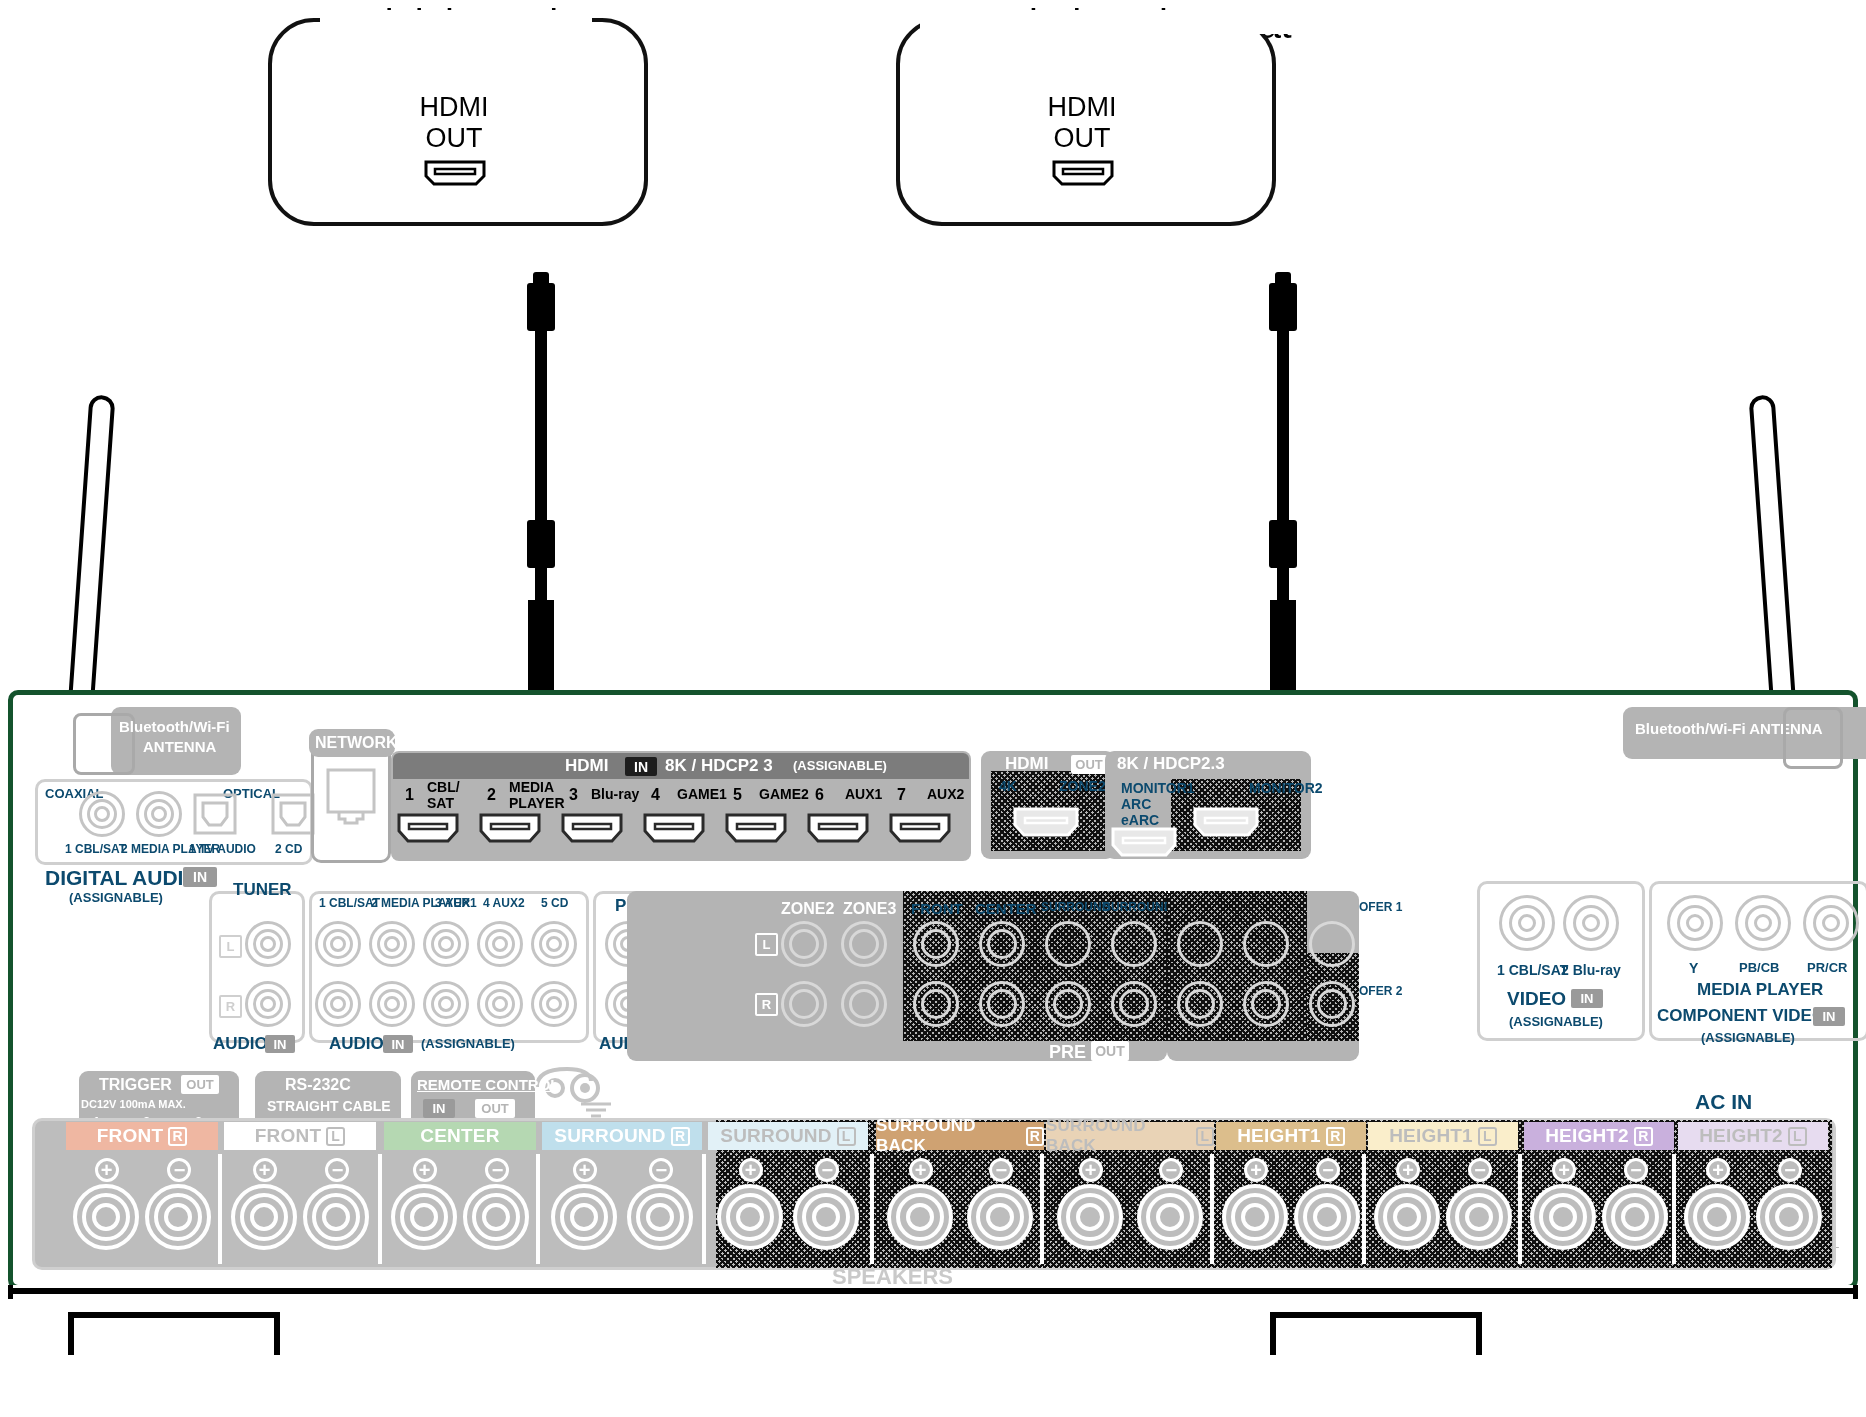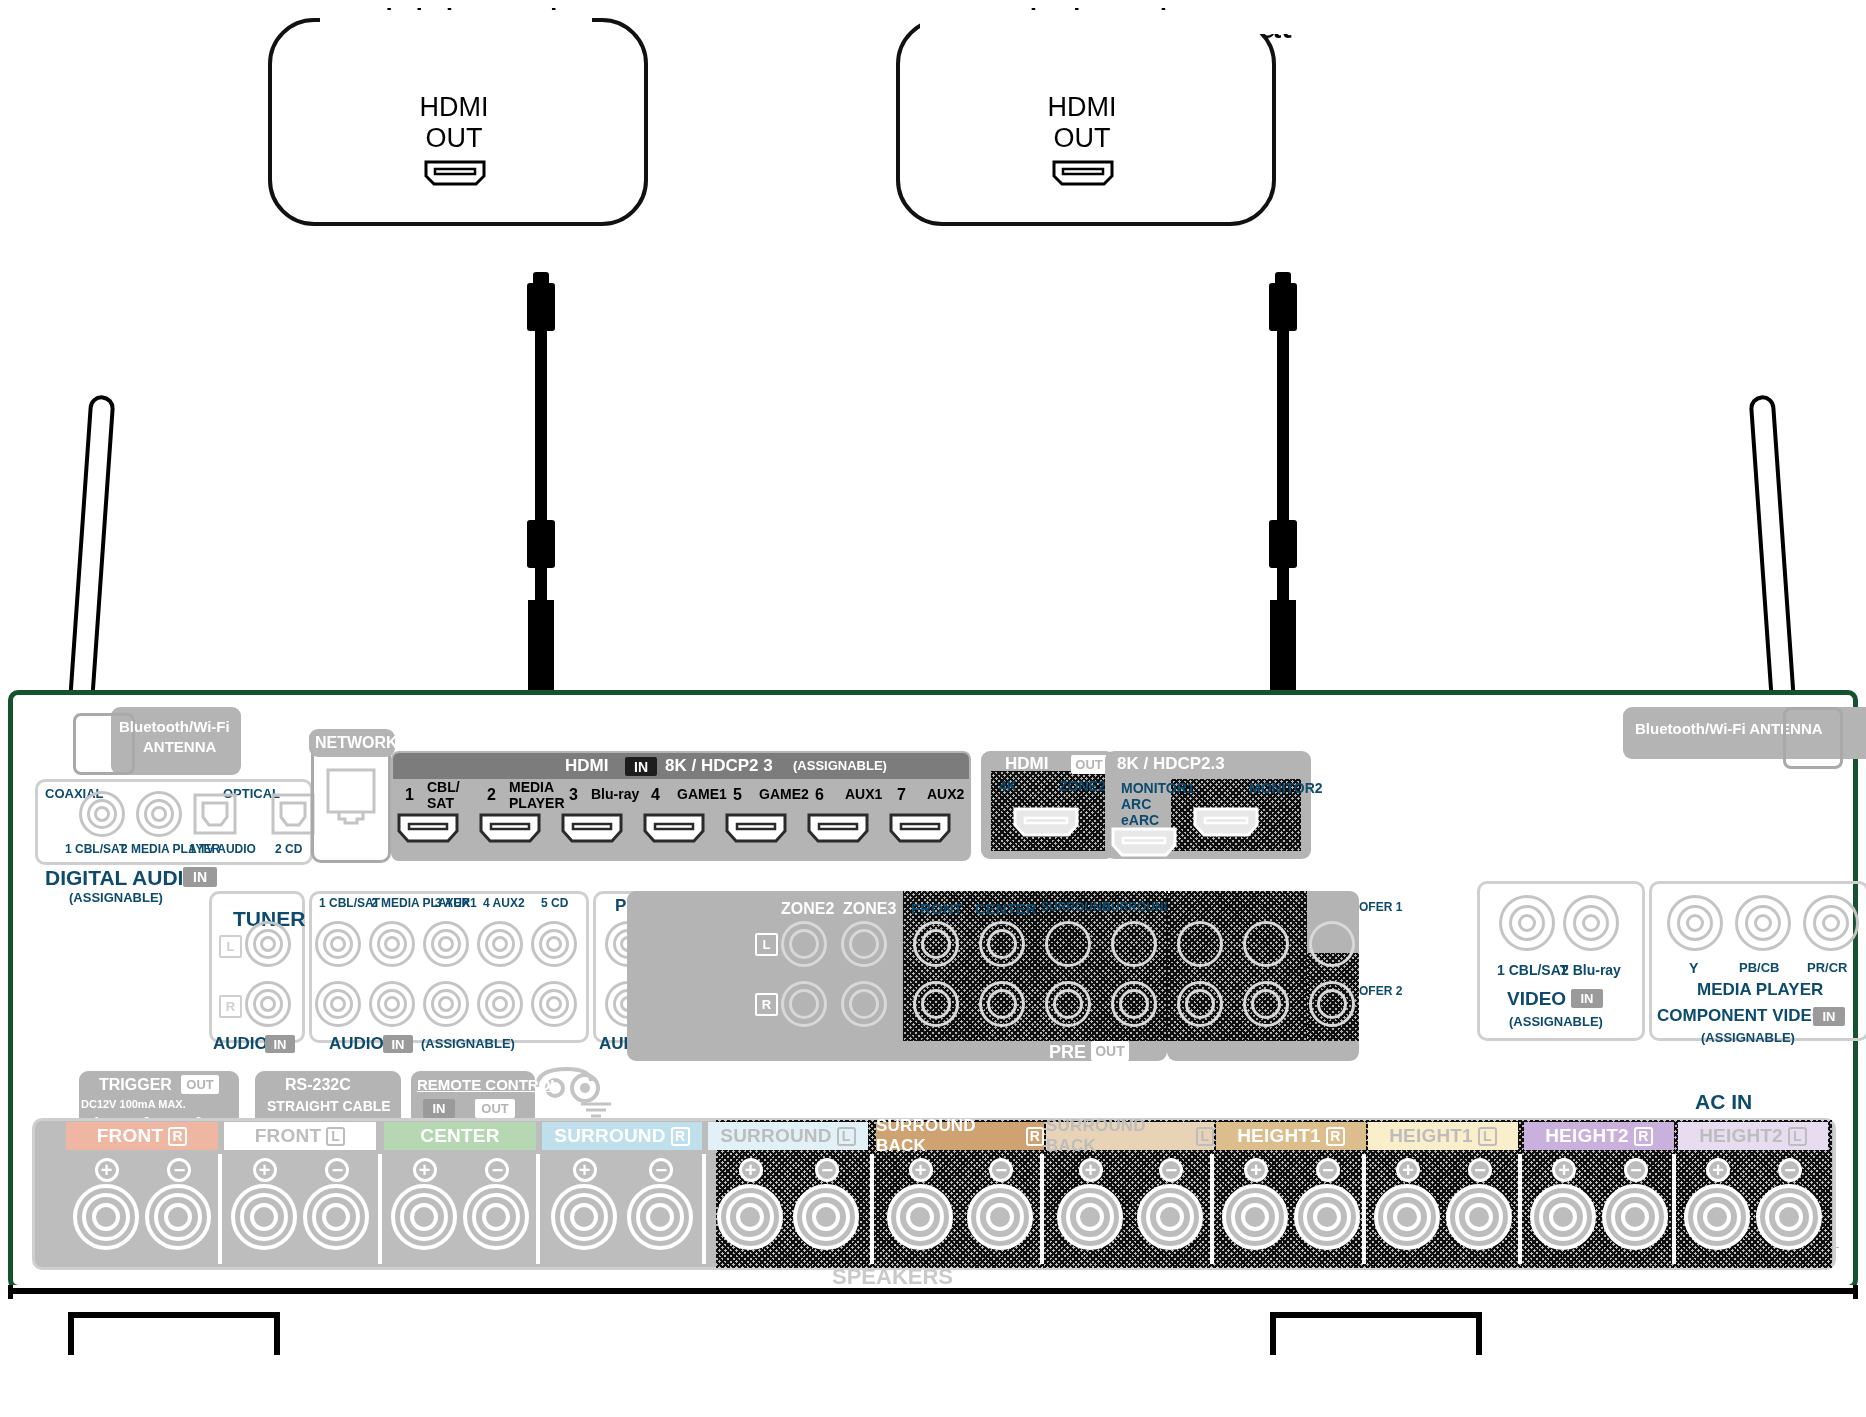--- a/index.html
+++ b/index.html
@@ -237,21 +237,21 @@
       <svg class="hdmi-soc" style="left:1098px;top:132px;" width="66" height="30" viewBox="0 0 66 30">
         <path d="M2 2 H64 V18 L55 28 H11 L2 18 Z" fill="#e8e8e8" stroke="#fff" stroke-width="3"></path>
         <rect x="12" y="11" width="42" height="5" fill="#e8e8e8" stroke="#fff" stroke-width="2.5"></rect>
       </svg>
       <svg class="hdmi-soc" style="left:1180px;top:112px;" width="66" height="30" viewBox="0 0 66 30">
         <path d="M2 2 H64 V18 L55 28 H11 L2 18 Z" fill="#e8e8e8" stroke="#fff" stroke-width="3"></path>
         <rect x="12" y="11" width="42" height="5" fill="#e8e8e8" stroke="#fff" stroke-width="2.5"></rect>
       </svg>
 
       <div class="outln" style="left:196px;top:196px;width:96px;height:152px;"></div>
-      <div class="t t-gry" style="left:220px;top:186px;font-size:21px;margin-top:27px;">TUNER</div>
+      <div class="t t-gry" style="left:220px;top:186px;font-size:17px;">TUNER</div>
       <div class="pill-w" style="left:206px;top:240px;width:19px;height:19px;font-size:13px;border:2px solid #cfcfcf;color:#cfcfcf;">L</div>
       <div class="pill-w" style="left:206px;top:300px;width:19px;height:19px;font-size:13px;border:2px solid #cfcfcf;color:#cfcfcf;">R</div>
       <div class="rca" style="left:232px;top:226px;width:46px;height:46px;"></div>
       <div class="rca" style="left:240px;top:234px;width:30px;height:30px;"></div>
       <div class="rca" style="left:247px;top:241px;width:16px;height:16px;"></div>
       <div class="rca" style="left:232px;top:286px;width:46px;height:46px;"></div>
       <div class="rca" style="left:240px;top:294px;width:30px;height:30px;"></div>
       <div class="rca" style="left:247px;top:301px;width:16px;height:16px;"></div>
       <div class="t t-gry" style="left:200px;top:340px;font-size:17px;">AUDIO</div>
       <div class="pill" style="left:252px;top:340px;width:30px;height:18px;font-size:13px;">IN</div>

